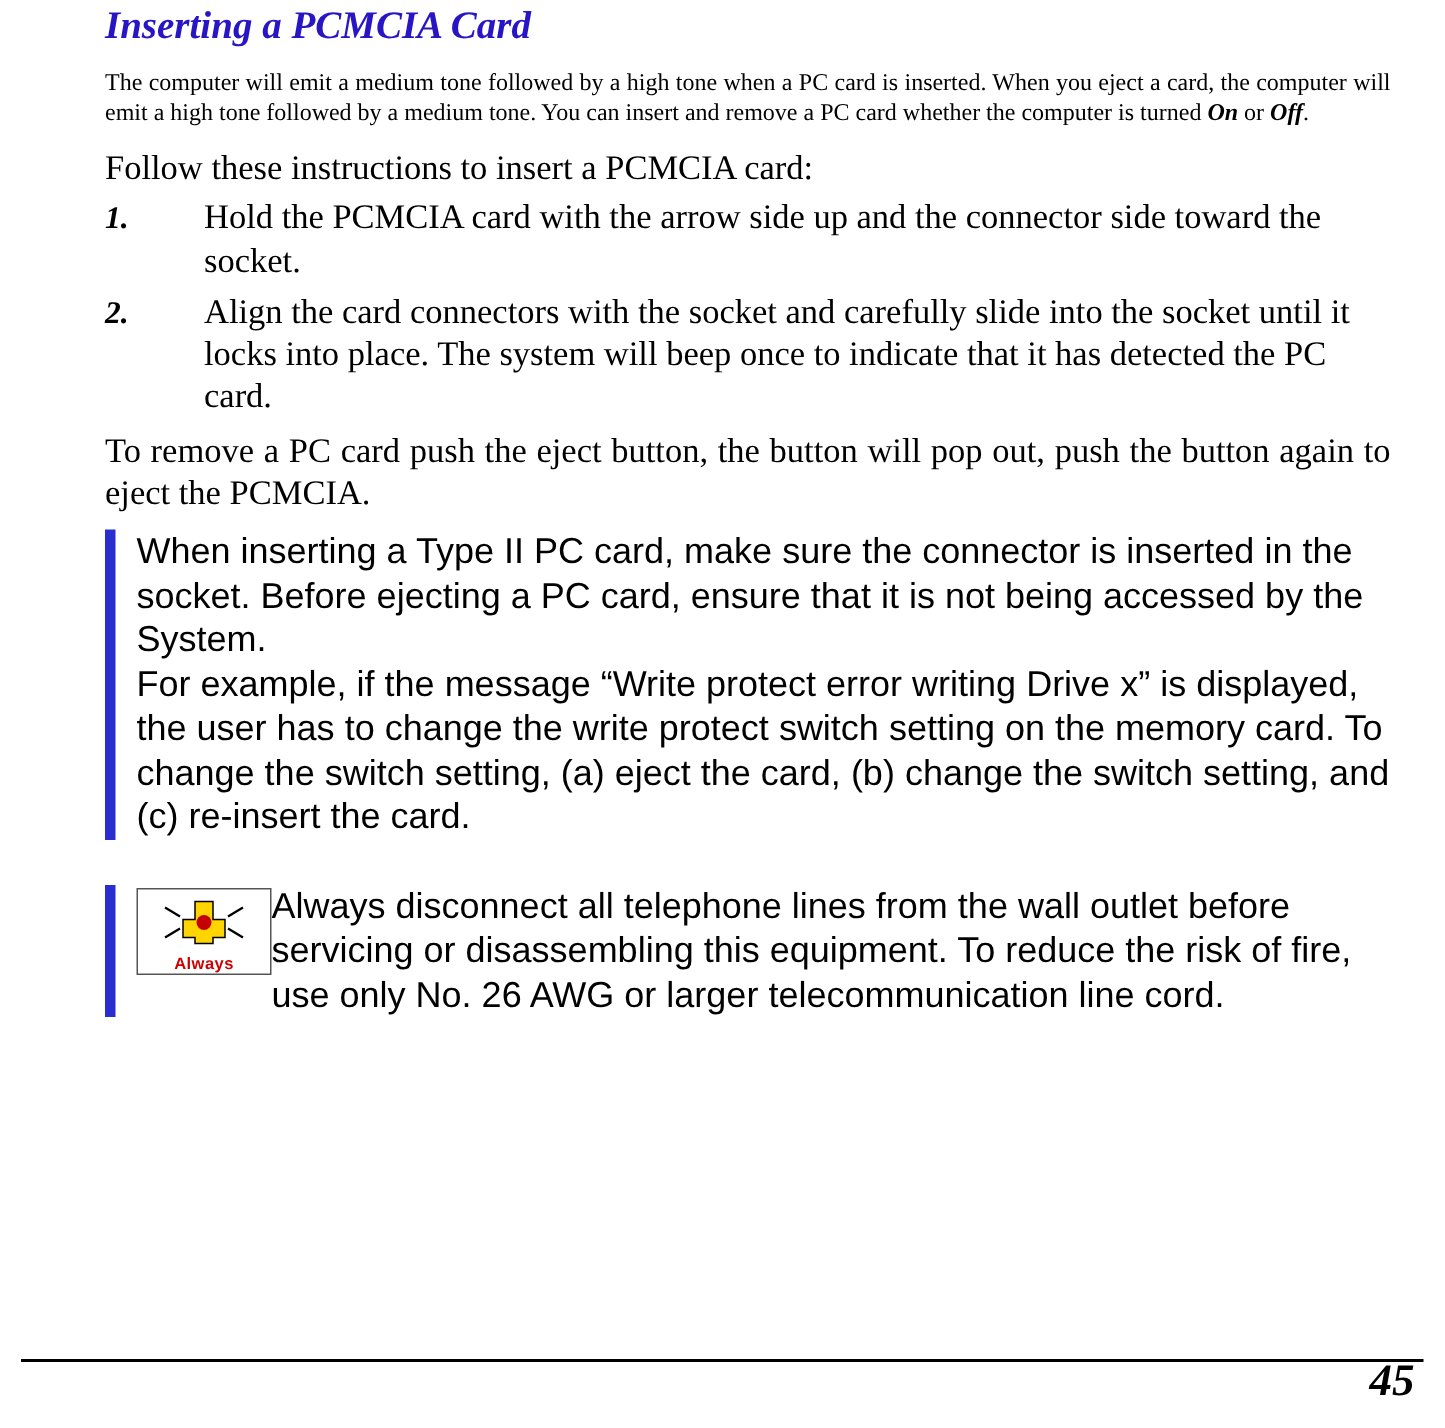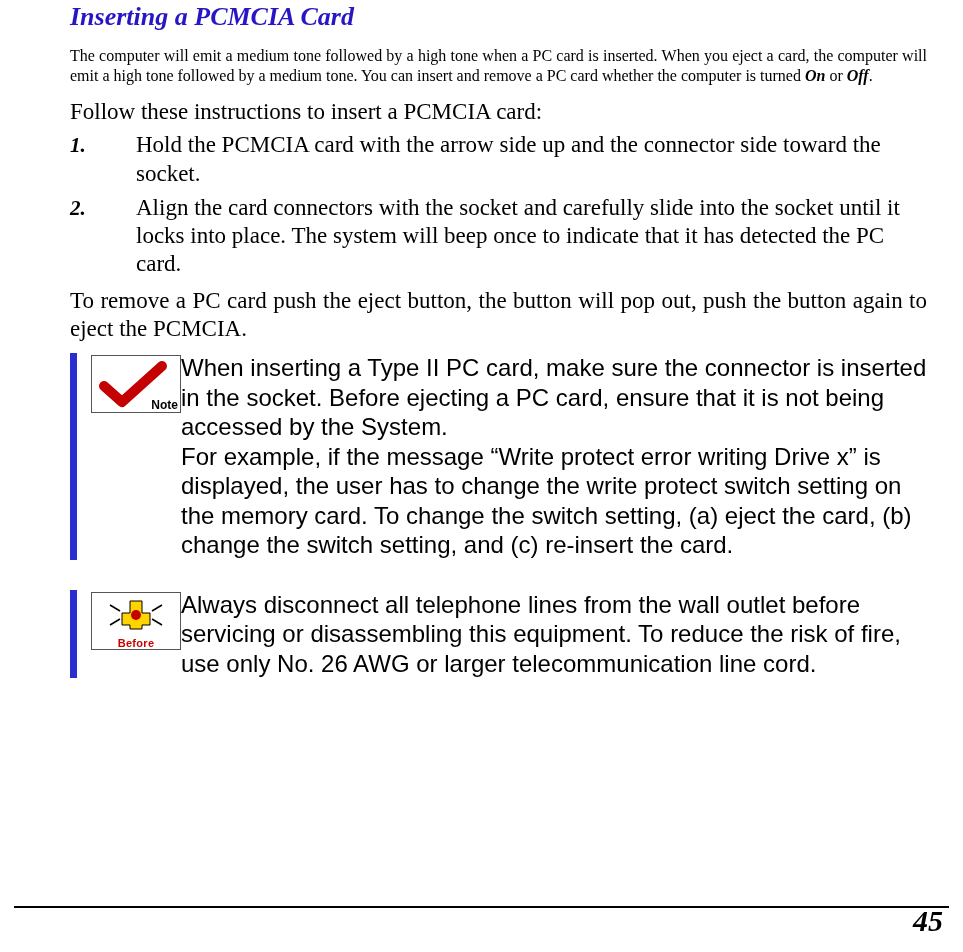--- a/index.html
+++ b/index.html
@@ -145,49 +145,41 @@
     <div class="step-row">
       <div class="step-num">2.</div>
       <div class="step-text">Align the card connectors with the socket and carefully slide into the socket until it locks into place.  The system will beep once to indicate that it has detected the PC card.</div>
     </div>
   </div>
 
   <p class="removal">To remove a PC card push the eject button, the button will pop out, push the button again to eject the PCMCIA.</p>
 
   <div class="callout-wrap">
     <div class="callout-bar"></div>
-    <div class="callout-icon">
-      <div class="icon-box">
-        <svg width="88" height="56" viewBox="0 0 88 56">
-          <path d="M12 30 L30 46 L70 10" stroke="#c40000" stroke-width="10" fill="none" stroke-linecap="round" stroke-linejoin="round"></path>
-        </svg>
-        <span class="note-label">Note</span>
-      </div>
-    </div>
     <div class="callout-text" style="white-space:pre-line">When inserting a Type II PC card, make sure the connector is inserted in the socket.  Before ejecting a PC card, ensure that it is not being accessed by the System.
 For example, if the message “Write protect error writing Drive x” is displayed, the user has to change the write protect switch setting on the memory card.  To change the switch setting, (a) eject the card, (b) change the switch setting, and (c) re-insert the card.</div>
   </div>
 
   <div class="callout-wrap">
     <div class="callout-bar"></div>
     <div class="callout-icon">
       <div class="icon-box">
         <svg width="88" height="56" viewBox="0 0 88 56">
           <g transform="translate(44,22)">
             <polygon points="-6,-14 6,-14 6,-2 14,-2 14,10 6,10 6,14 -6,14 -6,10 -14,10 -14,-2 -6,-2" fill="#ffd400" stroke="#000" stroke-width="1"></polygon>
             <circle cx="0" cy="0" r="5" fill="#c40000"></circle>
           </g>
           <g stroke="#000" stroke-width="1.5">
             <line x1="18" y1="12" x2="28" y2="18"></line>
             <line x1="70" y1="12" x2="60" y2="18"></line>
             <line x1="18" y1="32" x2="28" y2="26"></line>
             <line x1="70" y1="32" x2="60" y2="26"></line>
           </g>
         </svg>
-        <span class="warn-label">Before</span>
+        <span class="warn-label">Always</span>
       </div>
     </div>
     <div class="callout-text">Always disconnect all telephone lines from the wall outlet before servicing or disassembling this equipment.  To reduce the risk of fire, use only No. 26 AWG or larger telecommunication line cord.</div>
   </div>
 
 </div>
 
 <div class="footer-line"></div>
 <div class="page-num">45</div>
 

